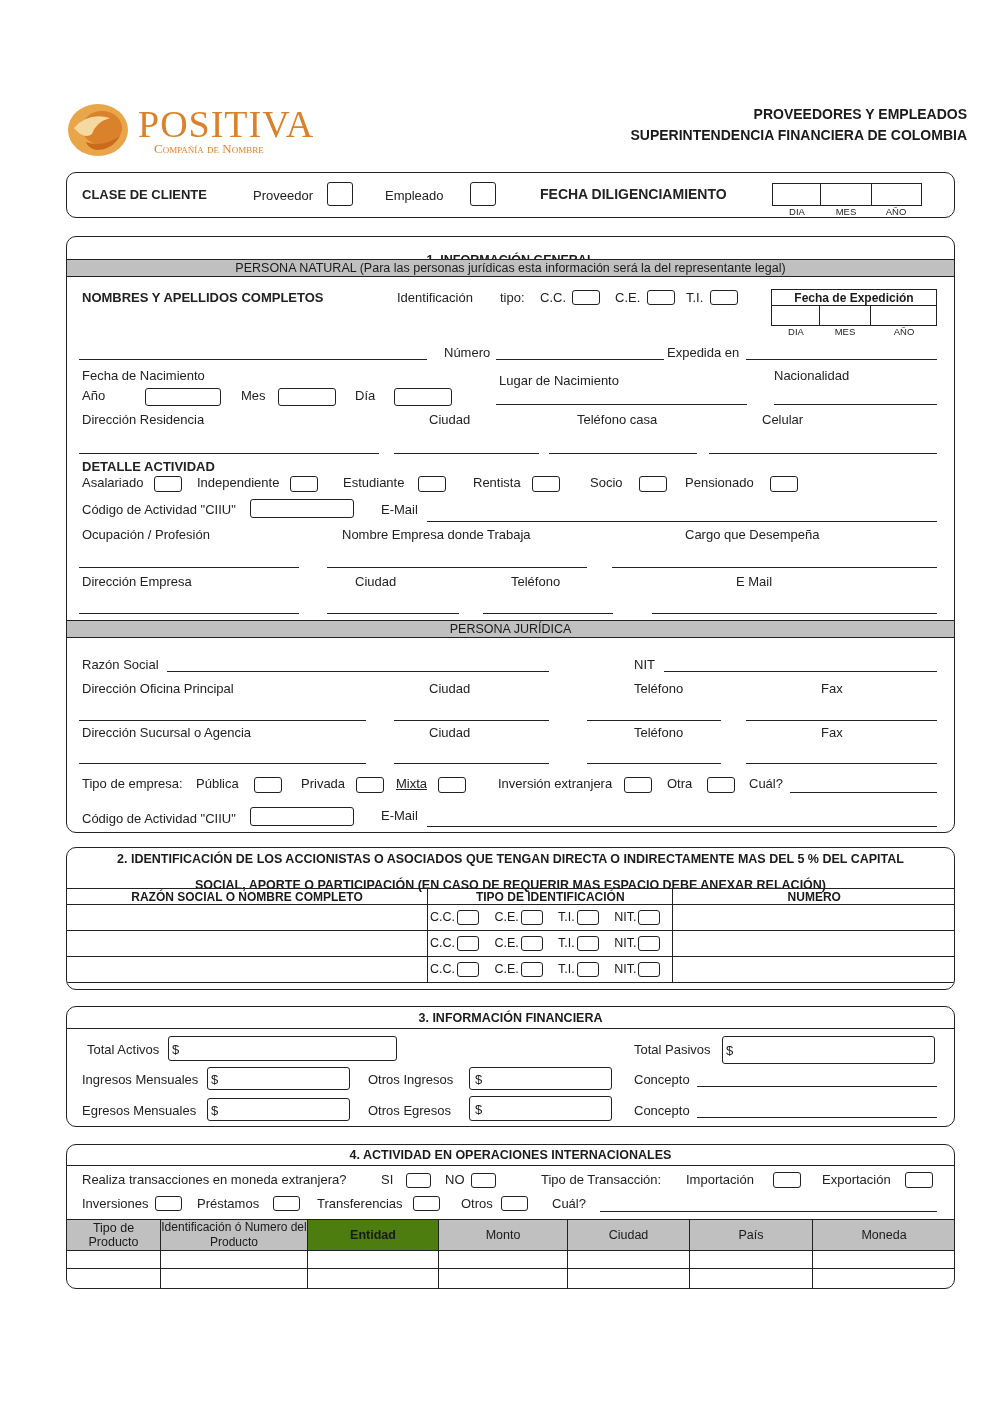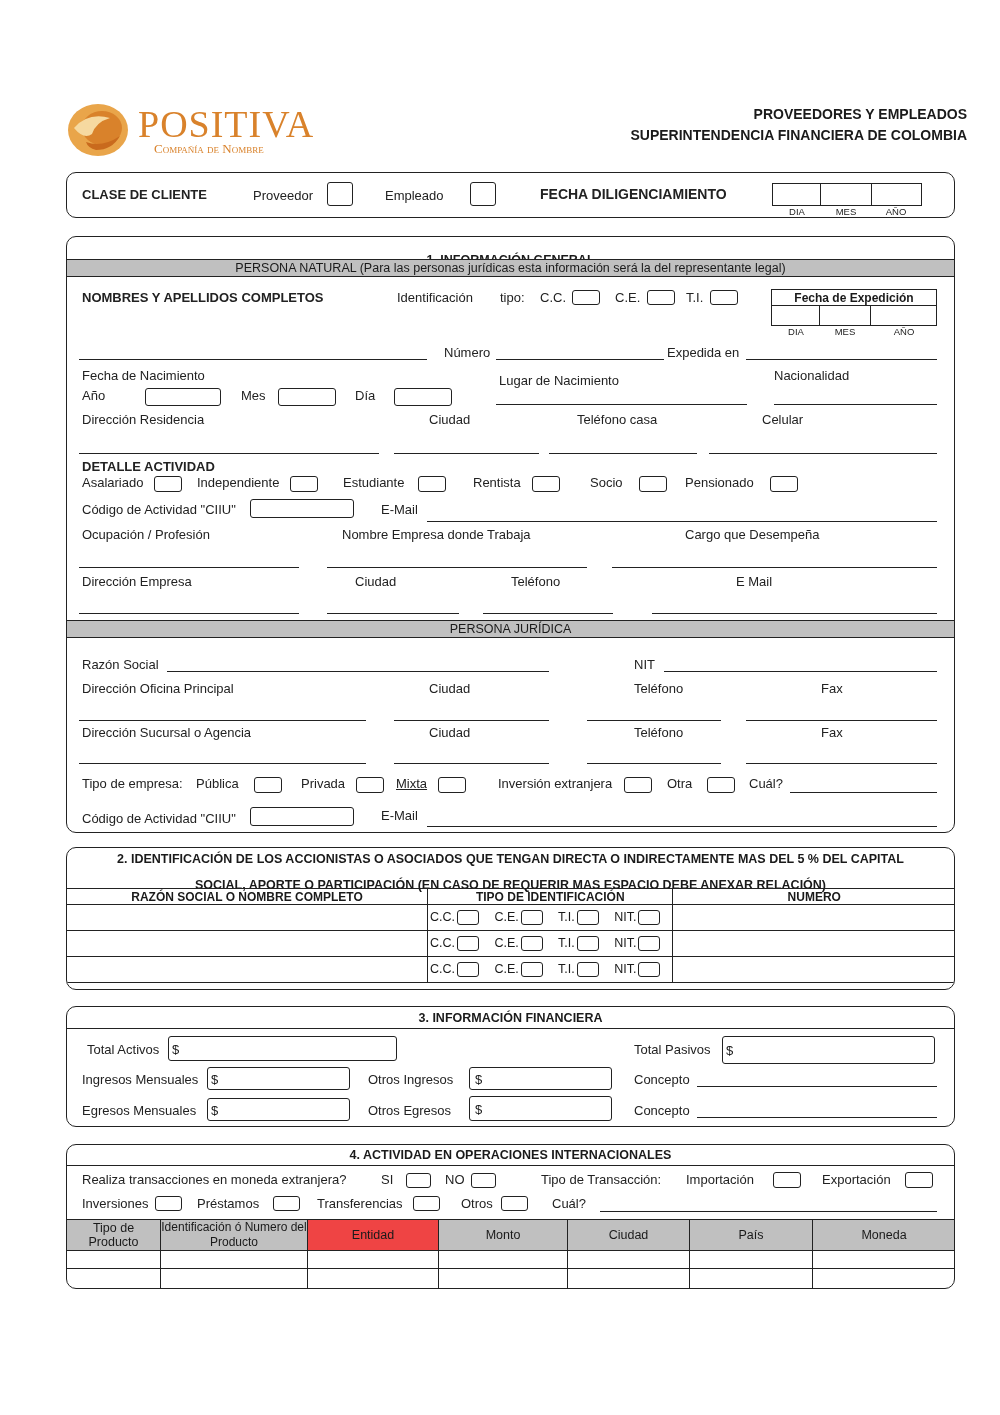--- a/index.html
+++ b/index.html
@@ -293,21 +293,21 @@
   <span class="lbl" style="left:394px; top:51px;">Otros</span>
   <div class="box" style="left:434px; top:51px; width:27px; height:15px;"></div>
   <span class="lbl" style="left:485px; top:51px;">Cuál?</span>
   <div class="line" style="left:533px; top:66px; width:337px;"></div>
 
   <table class="grid" style="left:-1px; top:74px; width:890px;">
     <tbody>
         <tr style="height:30px;">
       <th style="width:94px; background:#c0c0c0;">Tipo de Producto</th>
       <th style="width:147px; background:#c0c0c0; font-size:12px; line-height:15px;">Identificación ó Numero del Producto</th>
-      <th style="width:131px; background:#ef4444;">Entidad</th>
+      <th style="width:131px; background:#4d7c0f;font-weight:bold;">Entidad</th>
       <th style="width:129px; background:#c0c0c0;">Monto</th>
       <th style="width:122px; background:#c0c0c0;">Ciudad</th>
       <th style="width:123px; background:#c0c0c0;">País</th>
       <th style="background:#c0c0c0;">Moneda</th>
     </tr>
     <tr style="height:18px;">
       <td></td>
       <td></td>
       <td></td>
       <td></td>

